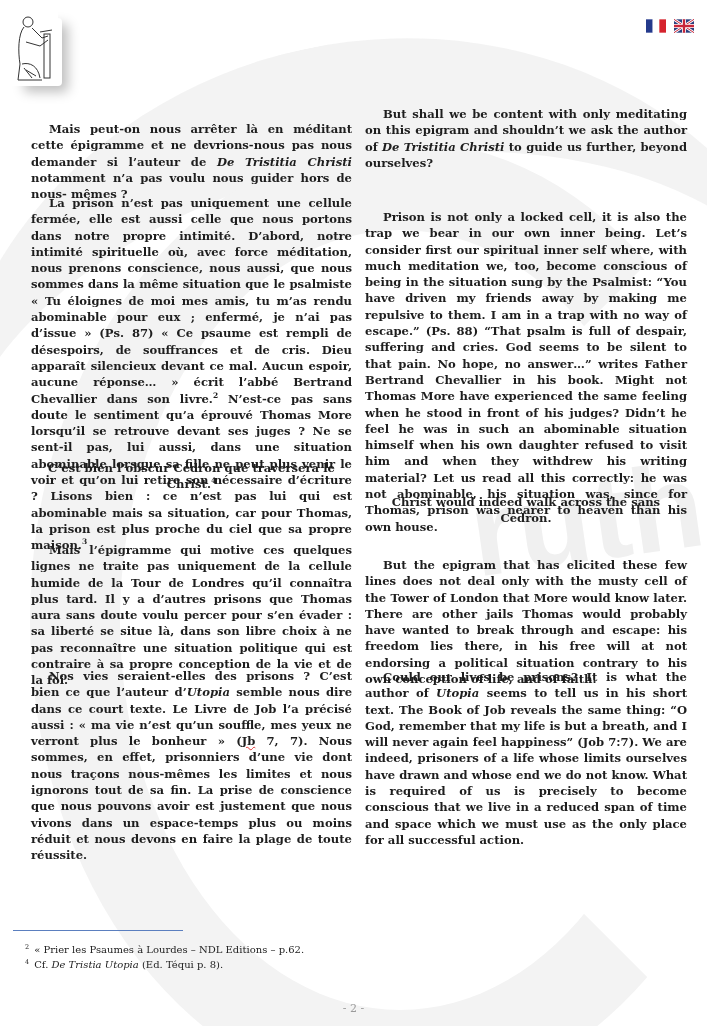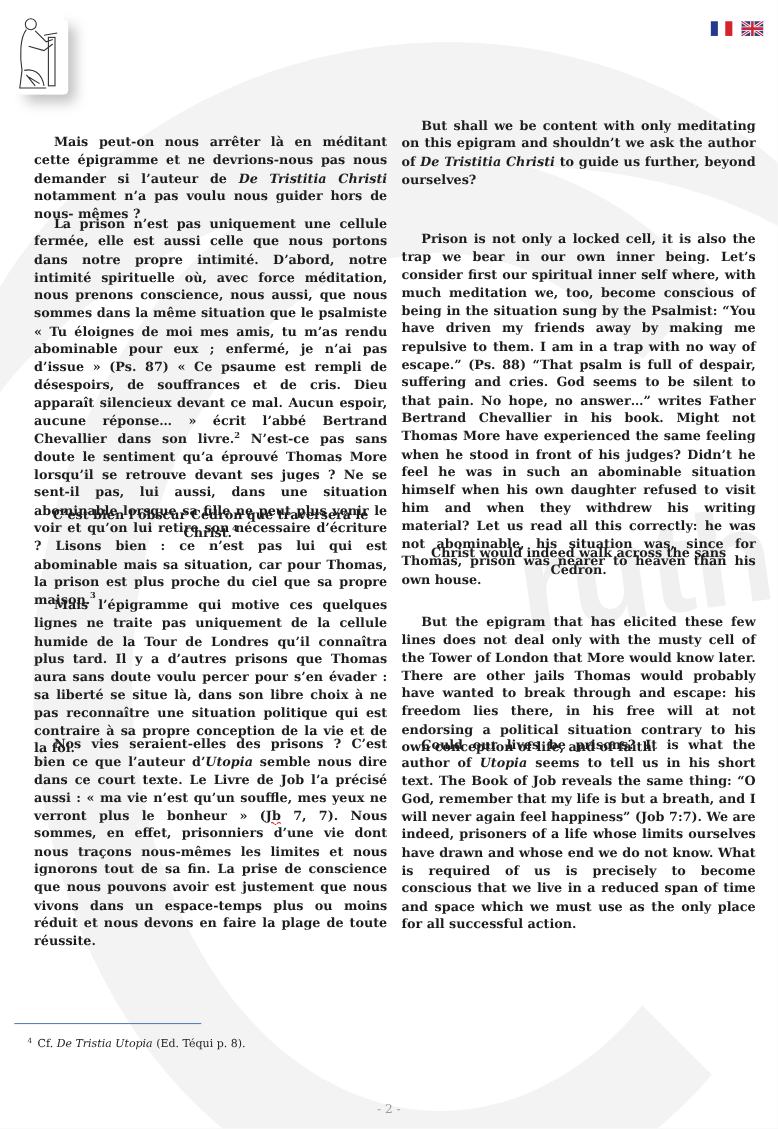--- a/index.html
+++ b/index.html
@@ -97,16 +97,17 @@
 <div class="col col-right">
   <p style="top:106px"><span>But shall we be content with only meditating on this epigram and shouldn’t we ask the author of </span><em>De Tristitia Christi</em><span> to guide us further, beyond ourselves?</span></p>
   <p style="top:209px">Prison is not only a locked cell, it is also the trap we bear in our own inner being. Let’s consider first our spiritual inner self where, with much meditation we, too, become conscious of being in the situation sung by the Psalmist: “You have driven my friends away by making me repulsive to them. I am in a trap with no way of escape.” (Ps. 88) “That psalm is full of despair, suffering and cries. God seems to be silent to that pain. No hope, no answer…” writes Father Bertrand Chevallier in his book. Might not Thomas More have experienced the same feeling when he stood in front of his judges? Didn’t he feel he was in such an abominable situation himself when his own daughter refused to visit him and when they withdrew his writing material? Let us read all this correctly: he was not abominable, his situation was, since for Thomas, prison was nearer to heaven than his own house.</p>
   <p class="center" style="top:494px">Christ would indeed walk across the sans Cedron.</p>
   <p style="top:557px">But the epigram that has elicited these few lines does not deal only with the musty cell of the Tower of London that More would know later. There are other jails Thomas would probably have wanted to break through and escape: his freedom lies there, in his free will at not endorsing a political situation contrary to his own conception of life, and of faith.</p>
   <p style="top:669px"><span>Could our lives be prisons? It is what the author of </span><em>Utopia</em><span> seems to tell us in his short text. The Book of Job reveals the same thing: “O God, remember that my life is but a breath, and I will never again feel happiness” (Job 7:7). We are indeed, prisoners of a life whose limits ourselves have drawn and whose end we do not know. What is required of us is precisely to become conscious that we live in a reduced span of time and space which we must use as the only place for all successful action.</span></p>
 </div>
 
 <div class="fn-rule"></div>
 <div class="footnotes">
+  <div><sup>2</sup><span>« Prier les Psaumes à Lourdes – NDL Editions – p.62.</span></div>
   <div><sup>4</sup><span>Cf. </span><em>De Tristia Utopia</em><span> (Ed. Téqui p. 8).</span></div>
 </div>
 
 <div class="pagenum">- 2 -</div>
 
 </body></html>

